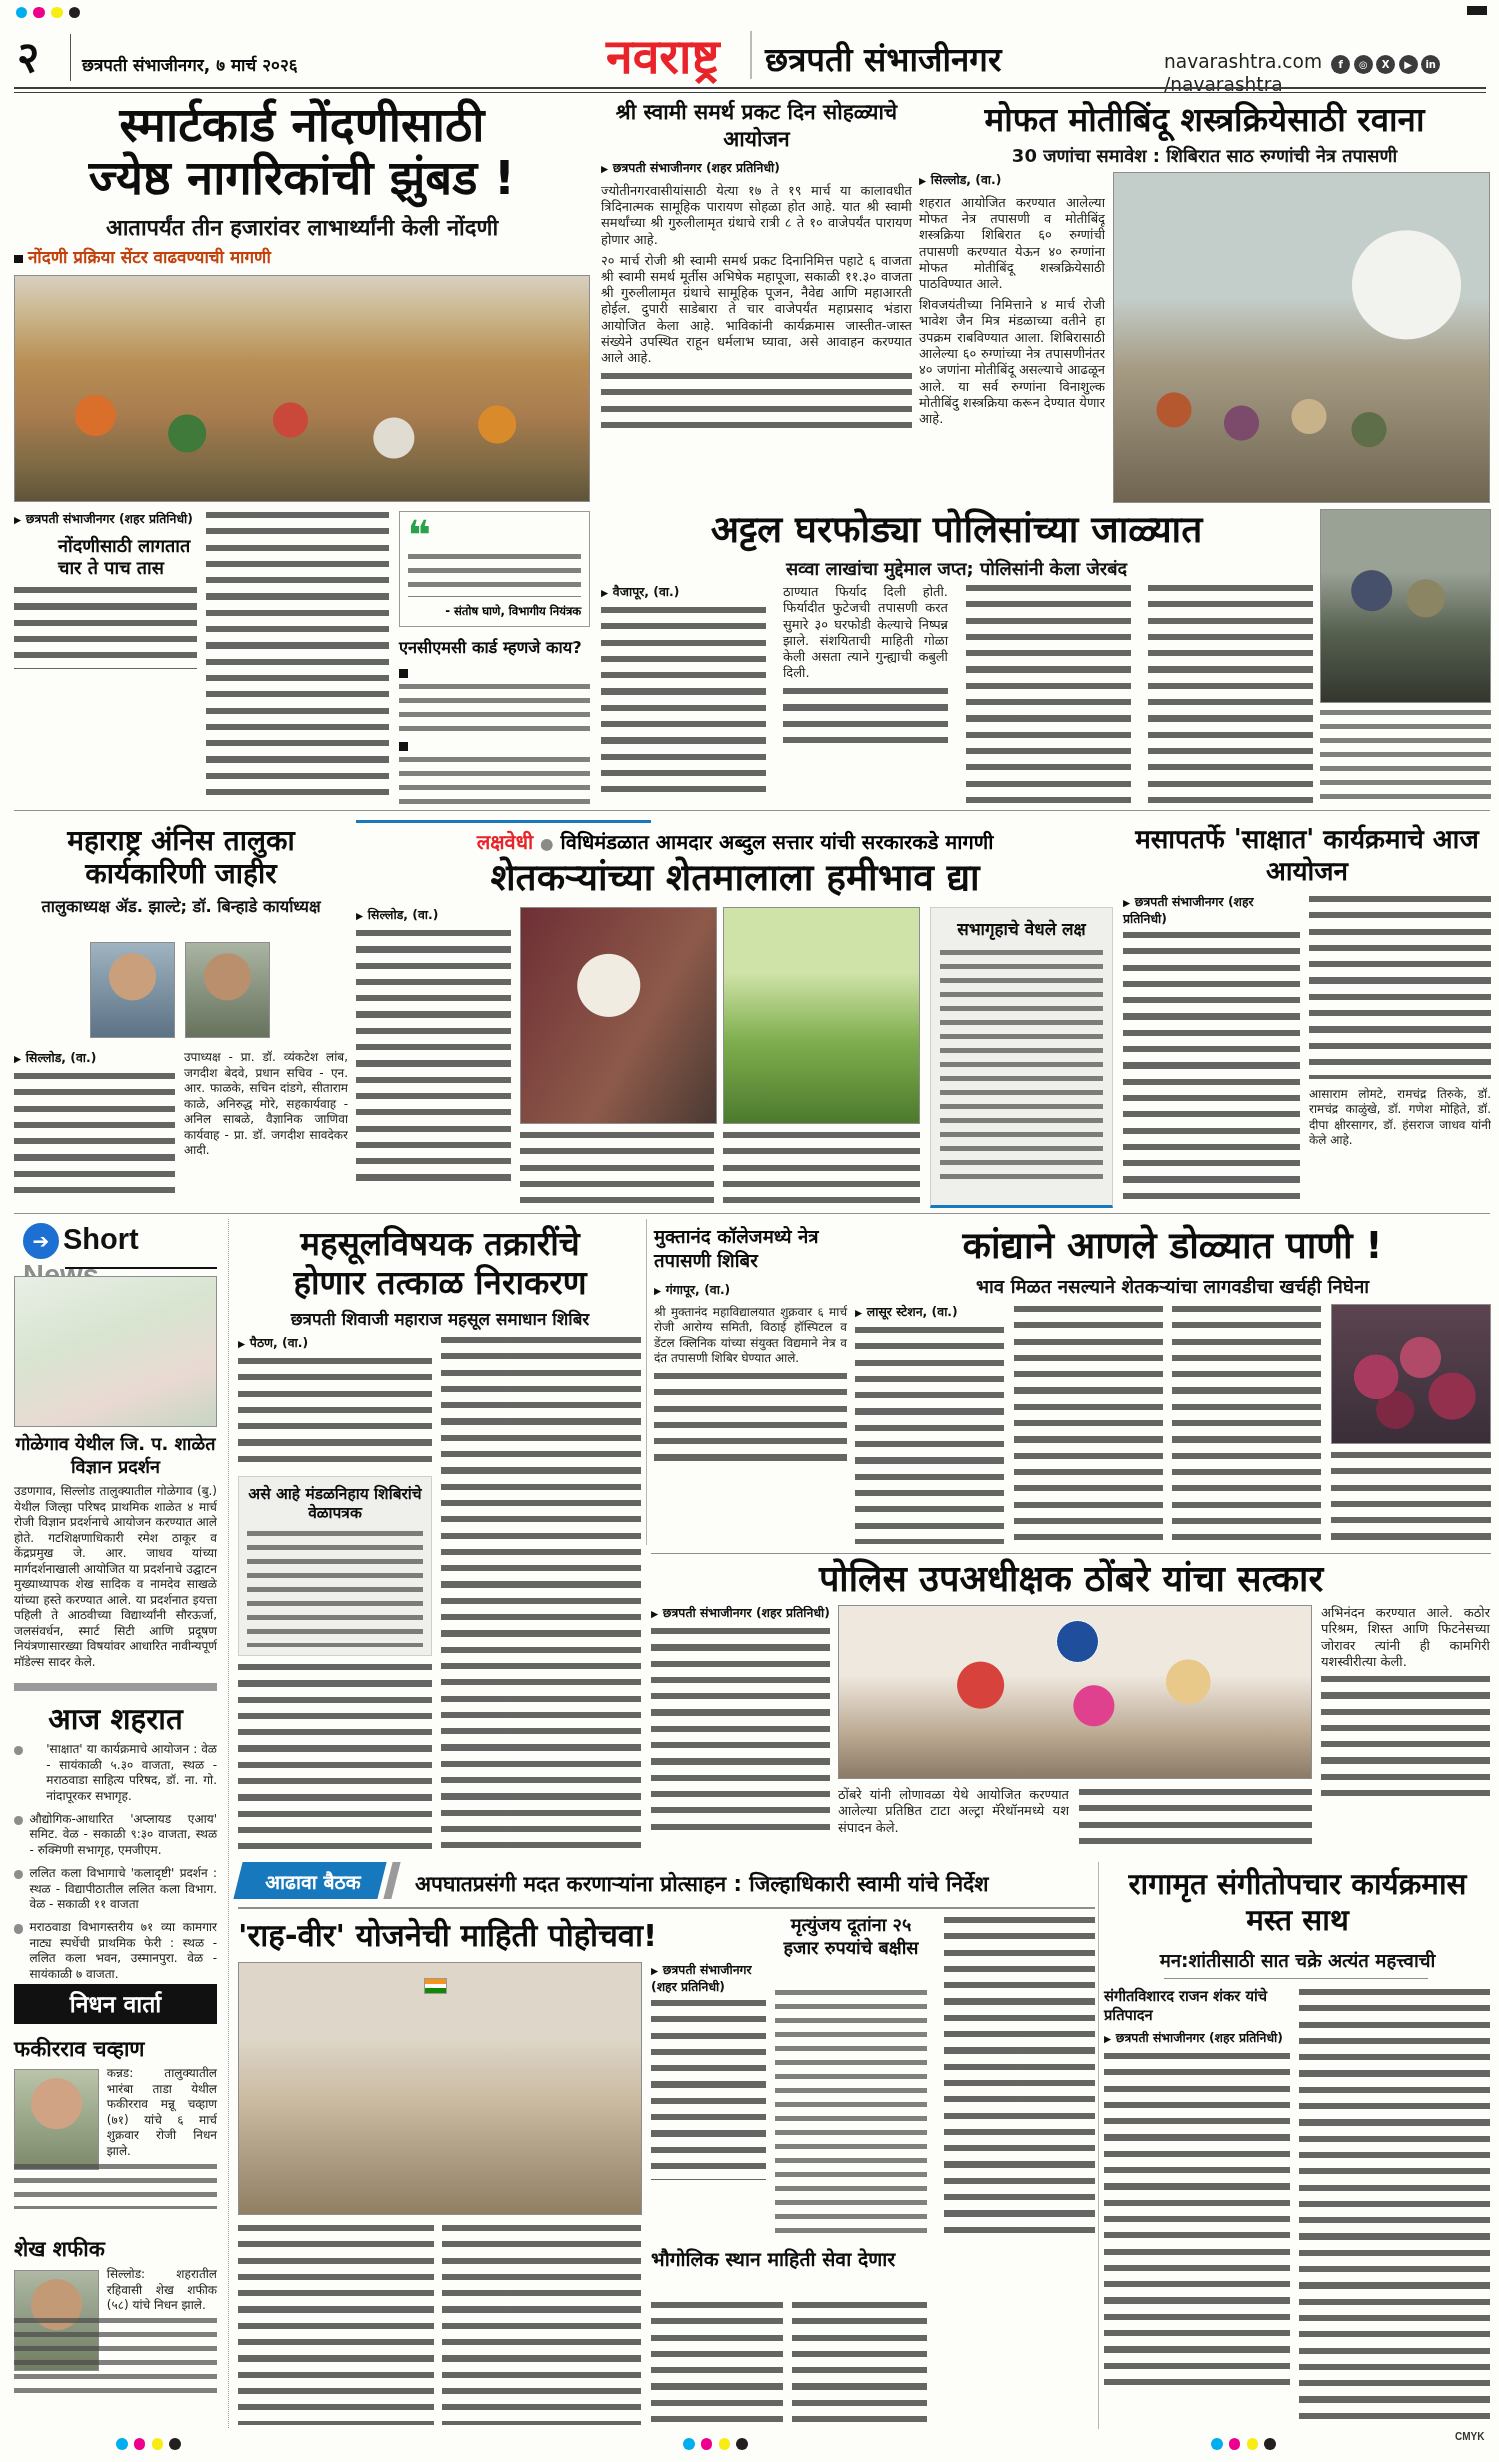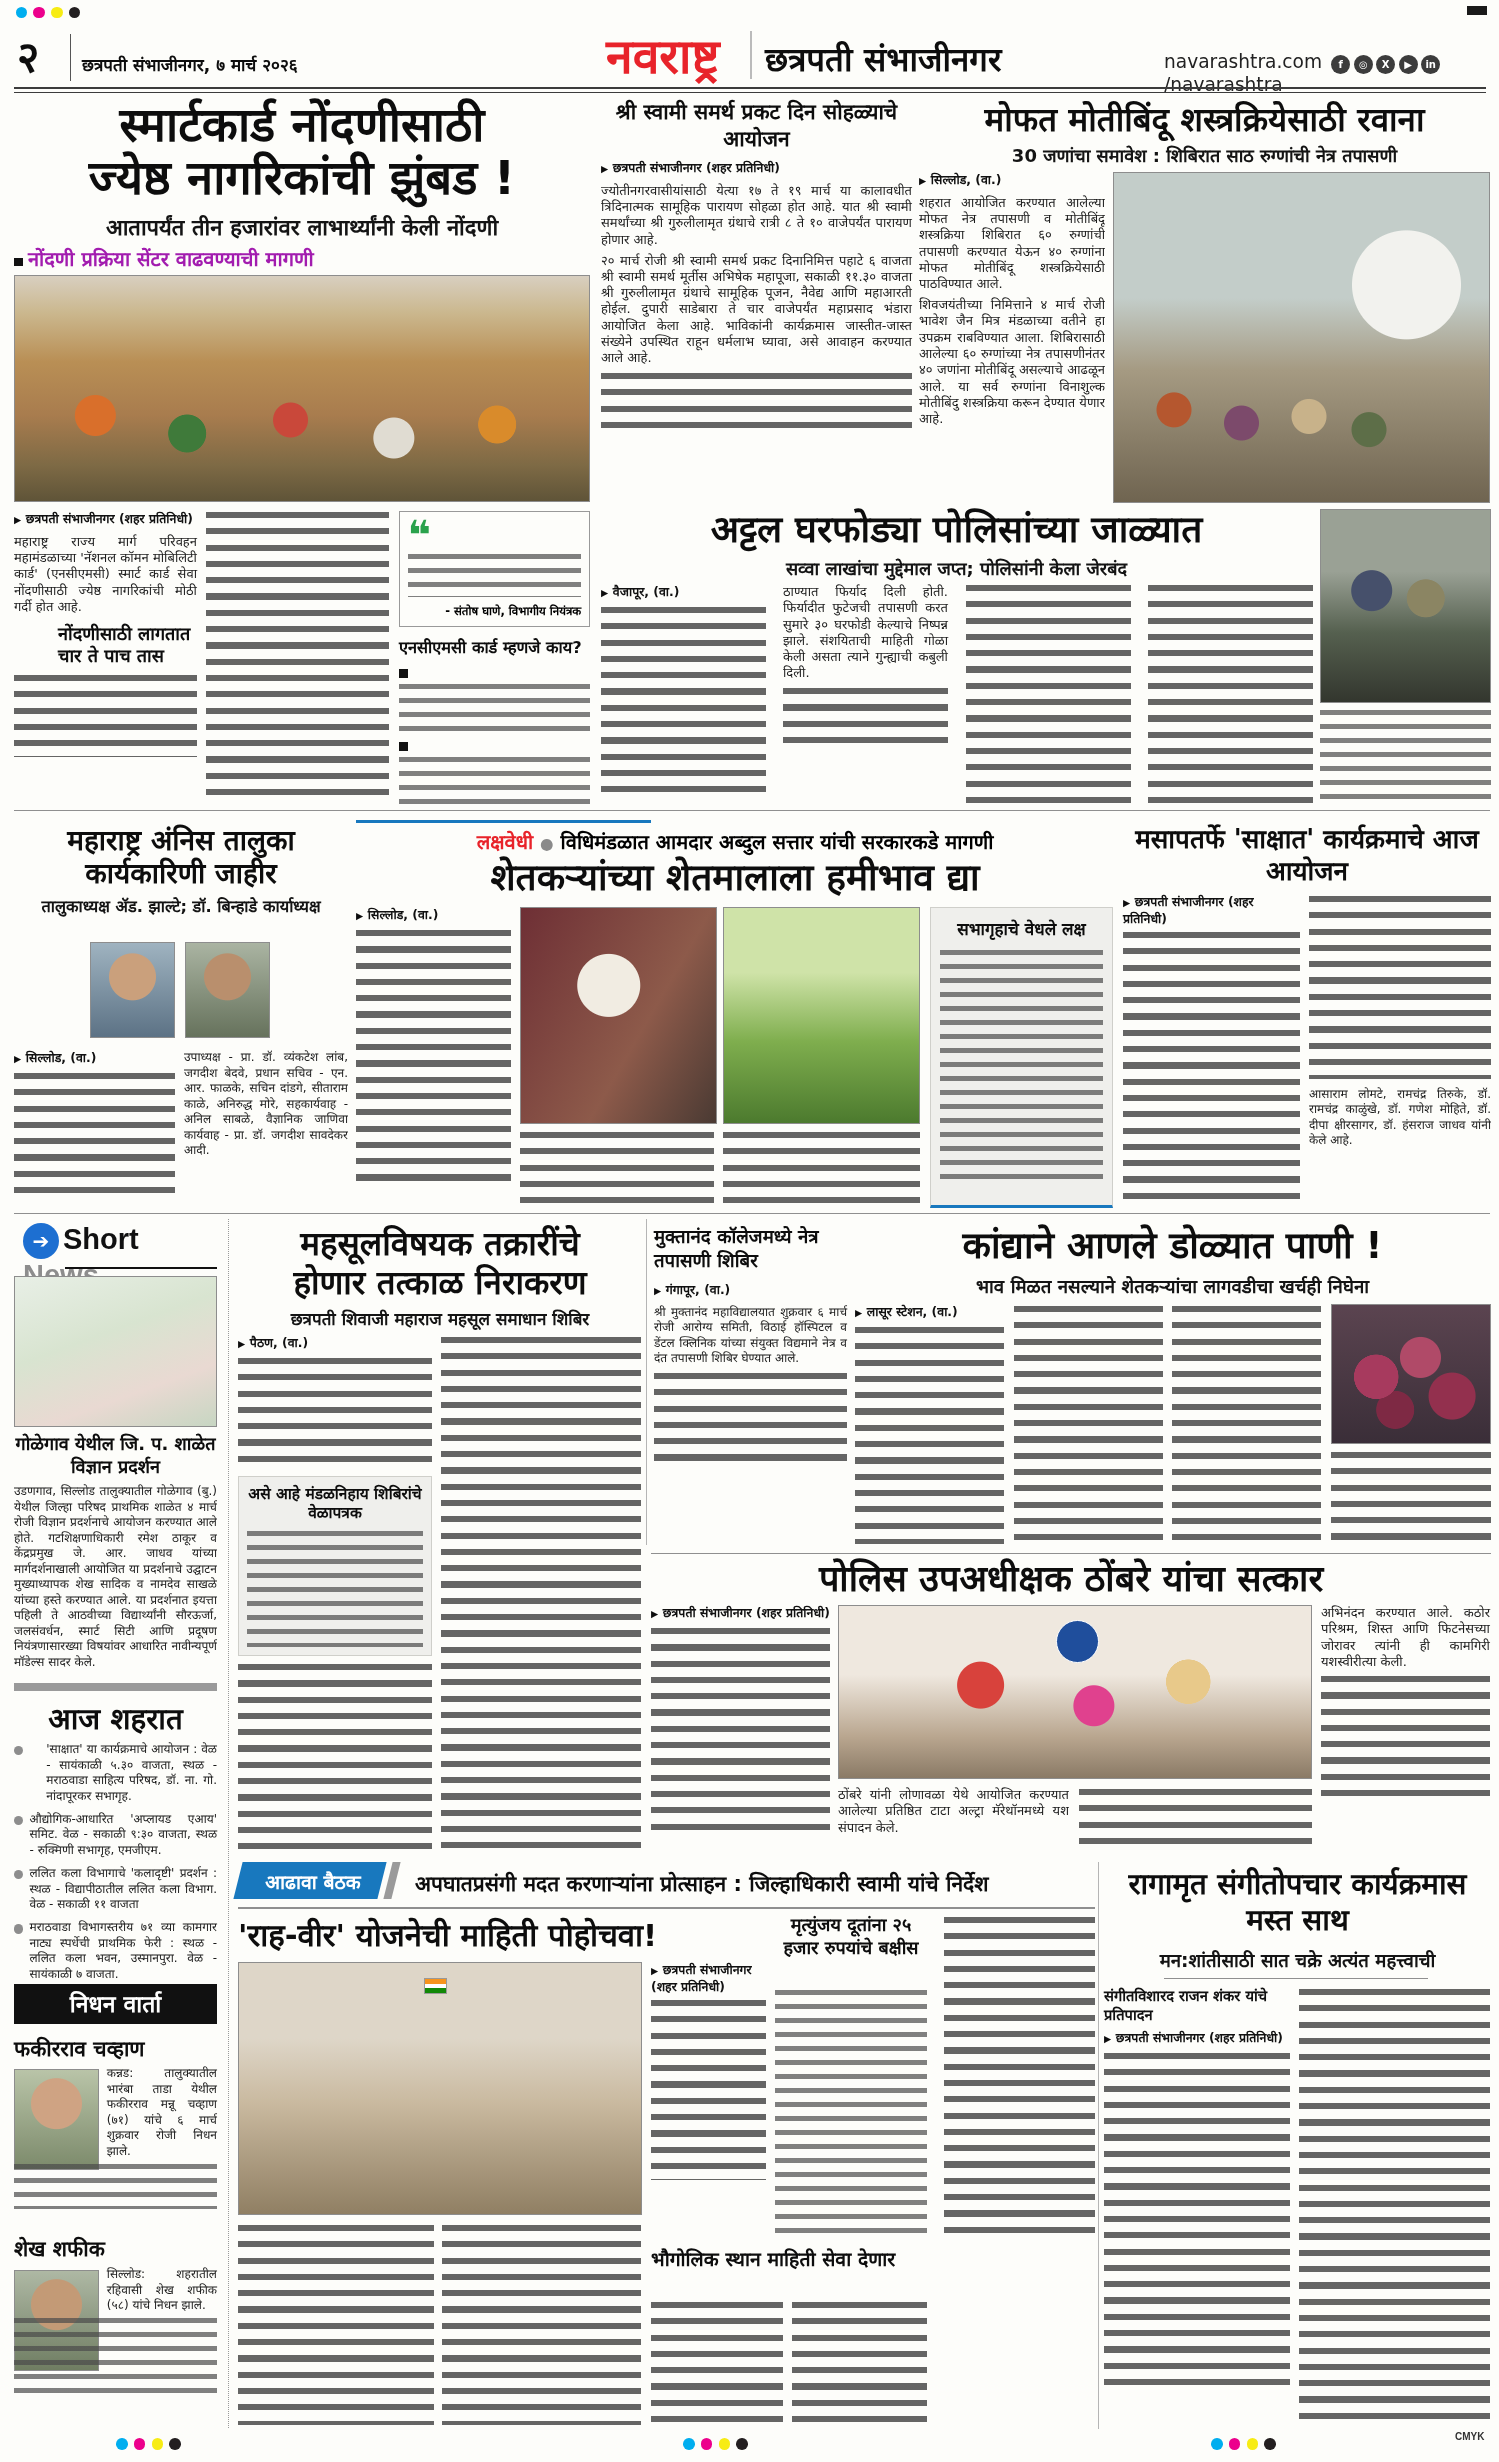--- a/index.html
+++ b/index.html
@@ -45,32 +45,31 @@
     <span>navarashtra.com</span>
     <span class="soc">f</span><span class="soc">◎</span><span class="soc">X</span><span class="soc">▶</span><span class="soc">in</span>
     <span>/navarashtra</span>
   </div>
   <div class="c" style="left:14px;top:87px;width:1472px;height:2.3px;background:#3c3c3c;"></div>
   <div class="c" style="left:14px;top:92px;width:1472px;height:0.8px;background:#3c3c3c;"></div>
 
   <div class="c hl ctr" style="left:14px;top:99px;width:576px;font-size:47px;line-height:51px;">स्मार्टकार्ड नोंदणीसाठी</div>
   <div class="c hl ctr" style="left:14px;top:152px;width:576px;font-size:47px;line-height:51px;">ज्येष्ठ नागरिकांची झुंबड !</div>
   <div class="c sub ctr" style="left:14px;top:211px;width:576px;font-size:22px;">आतापर्यंत तीन हजारांवर लाभार्थ्यांनी केली नोंदणी</div>
-  <div class="c" style="left:14px;top:245px;width:576px;font-size:20px;font-weight:700;color:#a21caf;"><span class="sq"></span><span>नोंदणी प्रक्रिया सेंटर वाढवण्याची मागणी</span></div>
+  <div class="c" style="left:14px;top:245px;width:576px;font-size:17px;font-weight:700;color:#c2410c;"><span class="sq"></span><span>नोंदणी प्रक्रिया सेंटर वाढवण्याची मागणी</span></div>
   <div class="c ph" style="left:14px;top:275px;width:576px;height:227px;background:
     radial-gradient(circle at 14% 62%,#d96f2b 0 20px,transparent 21px),
     radial-gradient(circle at 30% 70%,#3f7a3a 0 18.6px,transparent 19.4px),
     radial-gradient(circle at 48% 64%,#c9483a 0 17px,transparent 18px),
     radial-gradient(circle at 66% 72%,#e0dcd2 0 20px,transparent 21px),
     radial-gradient(circle at 84% 66%,#d98b2b 0 18.6px,transparent 19.4px),
     linear-gradient(180deg,#d8cfc0 0%,#cbb88f 16%,#b98f55 38%,#a87c4e 62%,#7e6a45 84%,#5f5438 100%);"></div>
 
   <div class="c" style="left:14px;top:511px;width:183px;height:295px;">
     <div class="by"><span class="tri">▶</span><span>छत्रपती संभाजीनगर (शहर प्रतिनिधी)</span></div>
-    <div class="ex" style="margin-top:6.2px;">महाराष्ट्र राज्य मार्ग परिवहन महामंडळाच्या 'नॅशनल कॉमन मोबिलिटी कार्ड' (एनसीएमसी) स्मार्ट कार्ड सेवा नोंदणीसाठी ज्येष्ठ नागरिकांची मोठी गर्दी होत आहे.</div>
     <div class="hl" style="margin-top:7.8px;font-size:18px;line-height:22px;margin-left:44px;">नोंदणीसाठी लागतात चार ते पाच तास</div>
     <div class="gk" style="margin-top:7.8px;height:82px;"></div>
   </div>
 
   <div class="c gk" style="left:206px;top:512px;width:183px;height:293px;"></div>
 
   <div class="c" style="left:399px;top:511px;width:191px;">
     <div style="border:0.8px solid #999;padding:7.8px;height:116px;">
       <div class="qmark">❝</div>
       <div class="gks" style="height:43px;margin-top:3.1px;"></div>

